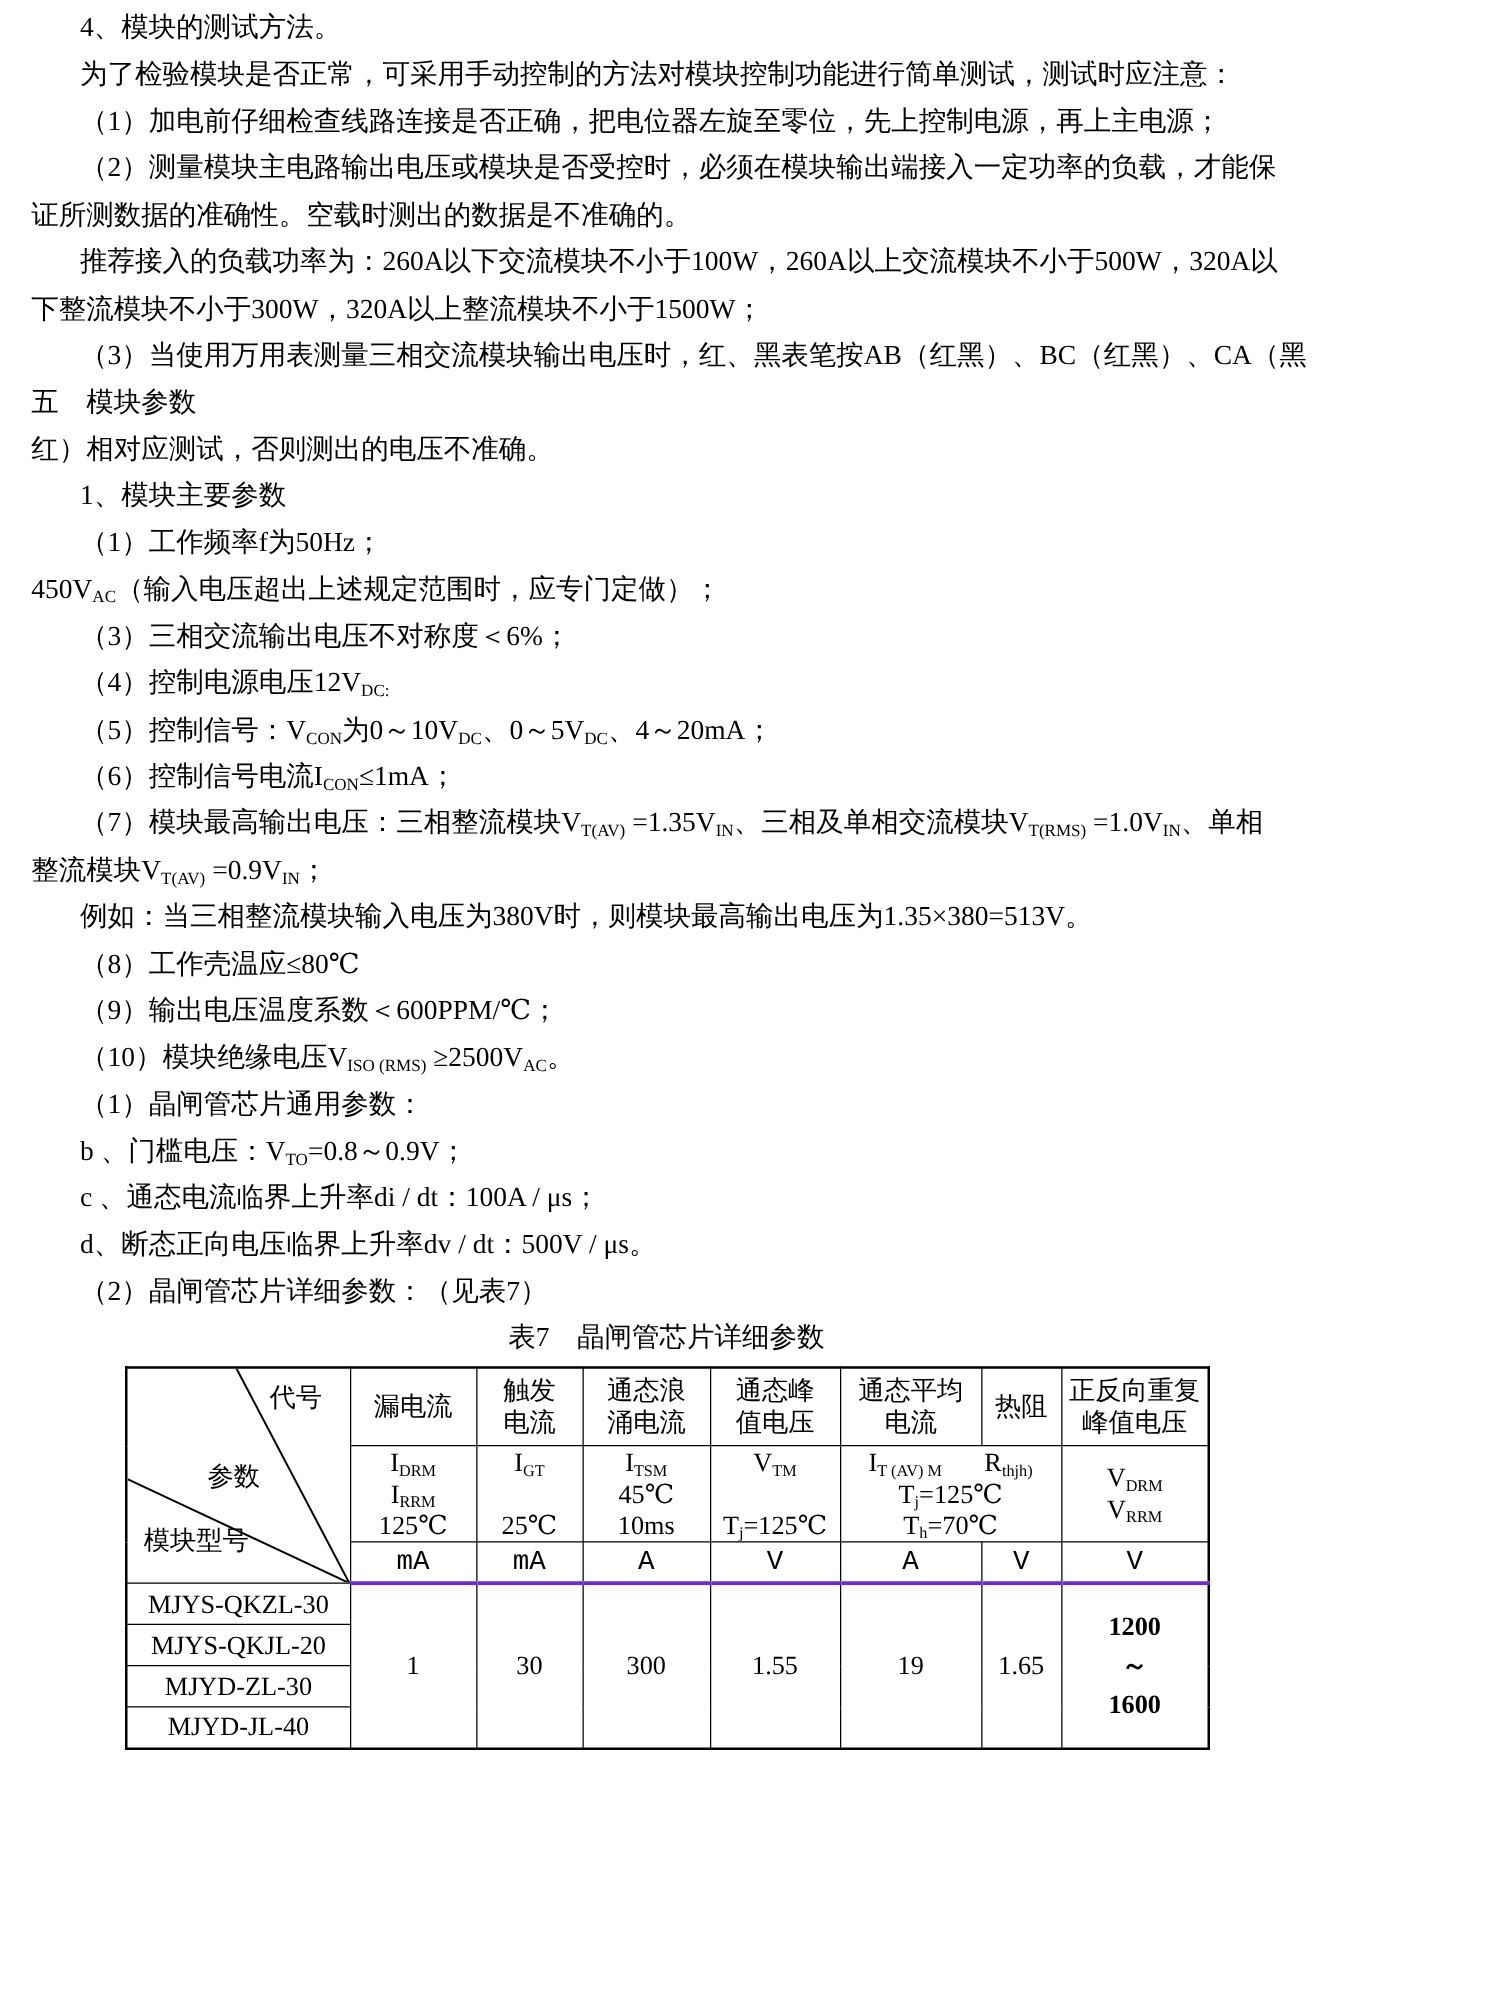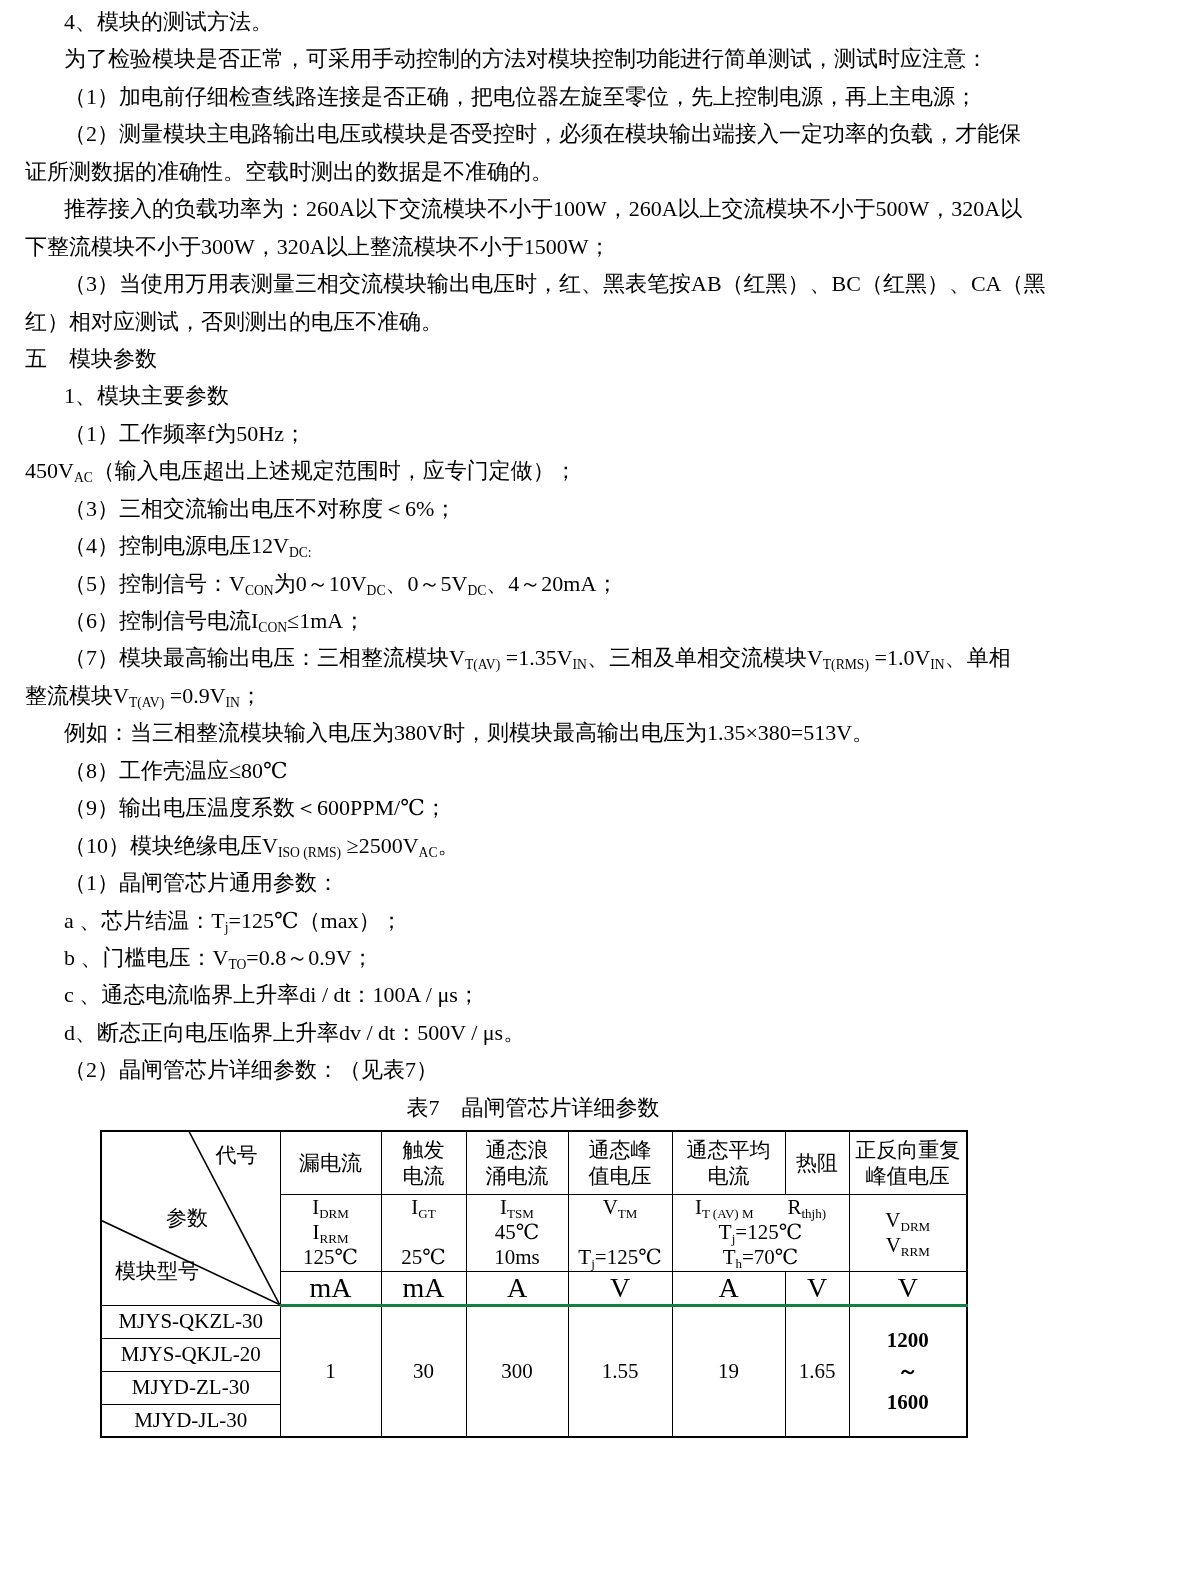--- a/index.html
+++ b/index.html
@@ -11,21 +11,21 @@
   #doc{padding:3px 20px 0 25px;}
   .docline{font-size:22px;line-height:37.45px;height:37.45px;white-space:nowrap;}
   .ind1{padding-left:39px;}
   .ind0{padding-left:0;}
   sub{font-size:0.62em;line-height:0;vertical-align:-0.28em;}
   .gap{display:inline-block;height:1px;}
   .caption{width:866px;margin-left:75px;text-align:center;font-size:22px;line-height:37.45px;height:37.45px;white-space:nowrap;}
   .tablewrap{margin-left:75px;margin-top:4px;}
   table{border-collapse:collapse;table-layout:fixed;width:866px;border:2px solid #000;}
   td{border:1px solid #000;text-align:center;vertical-align:middle;padding:0;font-size:21px;overflow:hidden;}
-  tr.units td{border-bottom:3px solid #15803d;height:31px;font-size:28px;}
+  tr.units td{border-bottom:3px solid #6d28d9;height:31px;font-size:22px;font-family:Liberation Mono, monospace;}
   tr.h1{height:63px;}
   tr.h2{height:77px;}
   tr.datarow{height:33px;}
   .h1 .cline{line-height:26px;font-size:21px;}
   .h2 .cline{line-height:25px;font-size:21px;}
   .rangecell .cline{line-height:31px;font-size:21px;font-weight:bold;}
   .corner{position:relative;}
   .corner svg{position:absolute;left:0;top:0;width:100%;height:100%;}
   .corner .lbl{position:absolute;font-size:21px;white-space:nowrap;}
   .lbl-code{top:9px;right:22px;margin-left:39px;}
@@ -40,37 +40,36 @@
 <div id="doc">
   <div id="doc-lines">
       <div class="docline ind1">4、模块的测试方法。</div>
       <div class="docline ind1">为了检验模块是否正常，可采用手动控制的方法对模块控制功能进行简单测试，测试时应注意：</div>
       <div class="docline ind1">（1）加电前仔细检查线路连接是否正确，把电位器左旋至零位，先上控制电源，再上主电源；</div>
       <div class="docline ind1">（2）测量模块主电路输出电压或模块是否受控时，必须在模块输出端接入一定功率的负载，才能保</div>
       <div class="docline ind0">证所测数据的准确性。空载时测出的数据是不准确的。</div>
       <div class="docline ind1">推荐接入的负载功率为：260A以下交流模块不小于100W，260A以上交流模块不小于500W，320A以</div>
       <div class="docline ind0">下整流模块不小于300W，320A以上整流模块不小于1500W；</div>
       <div class="docline ind1">（3）当使用万用表测量三相交流模块输出电压时，红、黑表笔按AB（红黑）、BC（红黑）、CA（黑</div>
+      <div class="docline ind0">五　模块参数</div>
       <div class="docline ind0">红）相对应测试，否则测出的电压不准确。</div>
-      <div class="docline ind0">五　模块参数</div>
       <div class="docline ind1">1、模块主要参数</div>
       <div class="docline ind1">（1）工作频率f为50Hz；</div>
       <div class="docline ind0">450V<sub>AC</sub>（输入电压超出上述规定范围时，应专门定做）；</div>
       <div class="docline ind1">（3）三相交流输出电压不对称度＜6%；</div>
       <div class="docline ind1">（4）控制电源电压12V<sub>DC:</sub></div>
       <div class="docline ind1">（5）控制信号：V<sub>CON</sub>为0～10V<sub>DC</sub>、0～5V<sub>DC</sub>、4～20mA；</div>
       <div class="docline ind1">（6）控制信号电流I<sub>CON</sub>≤1mA；</div>
       <div class="docline ind1">（7）模块最高输出电压：三相整流模块V<sub>T(AV)</sub> =1.35V<sub>IN</sub>、三相及单相交流模块V<sub>T(RMS)</sub> =1.0V<sub>IN</sub>、单相</div>
       <div class="docline ind0">整流模块V<sub>T(AV)</sub> =0.9V<sub>IN</sub>；</div>
       <div class="docline ind1">例如：当三相整流模块输入电压为380V时，则模块最高输出电压为1.35×380=513V。</div>
       <div class="docline ind1">（8）工作壳温应≤80℃</div>
       <div class="docline ind1">（9）输出电压温度系数＜600PPM/℃；</div>
       <div class="docline ind1">（10）模块绝缘电压V<sub>ISO (RMS)</sub> ≥2500V<sub>AC</sub>。</div>
       <div class="docline ind1">（1）晶闸管芯片通用参数：</div>
-      <div class="docline ind1">a 、芯片结温：T<sub>j</sub>=125℃（max）；</div>
       <div class="docline ind1">b 、门槛电压：V<sub>TO</sub>=0.8～0.9V；</div>
       <div class="docline ind1">c 、通态电流临界上升率di / dt：100A / μs；</div>
       <div class="docline ind1">d、断态正向电压临界上升率dv / dt：500V / μs。</div>
       <div class="docline ind1">（2）晶闸管芯片详细参数：（见表7）</div>
     </div>
 
   <div class="caption">表7　晶闸管芯片详细参数</div>
 
   <div class="tablewrap">
     <table>
@@ -176,18 +175,18 @@
               <div class="cline">1600</div>
             </td>
       </tr>
       <tr class="datarow">
         <td class="modelcell">MJYS-QKJL-20</td>
       </tr>
       <tr class="datarow">
         <td class="modelcell">MJYD-ZL-30</td>
       </tr>
       <tr class="datarow">
-        <td class="modelcell">MJYD-JL-30</td>
+        <td class="modelcell">MJYD-JL-40</td>
       </tr>
     </tbody>
       </table>
   </div>
 </div>
 
 </body></html>

